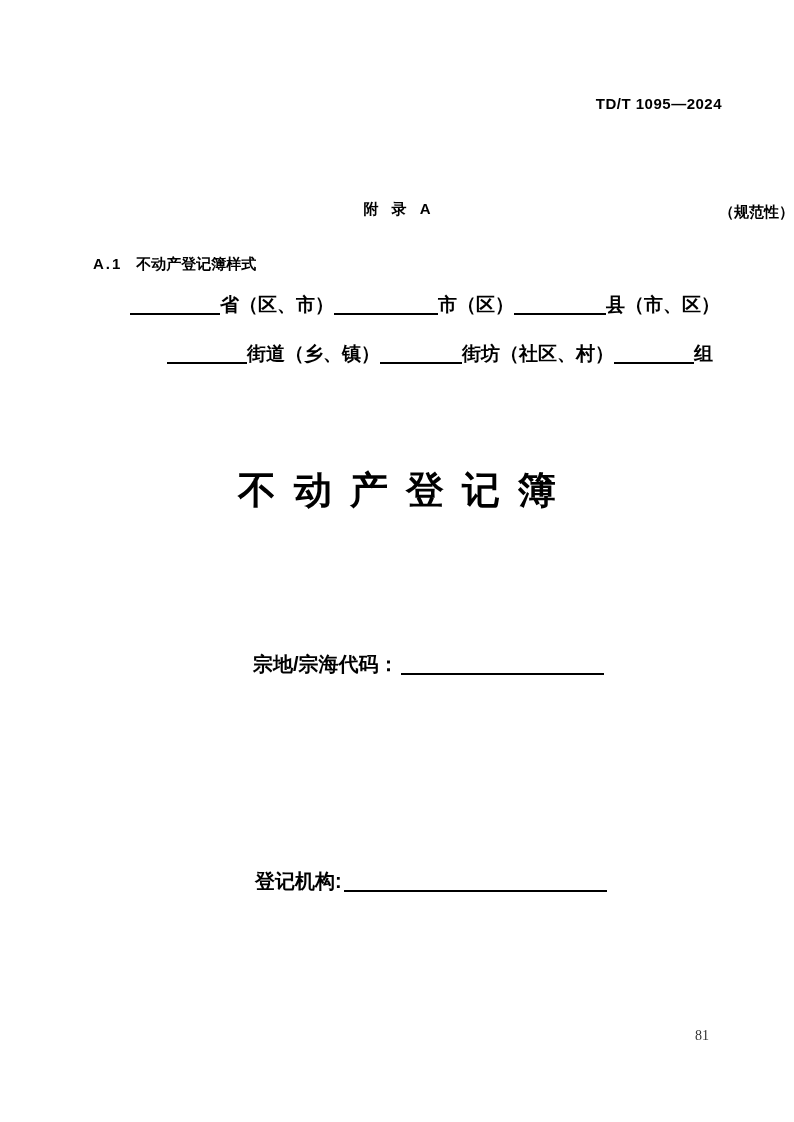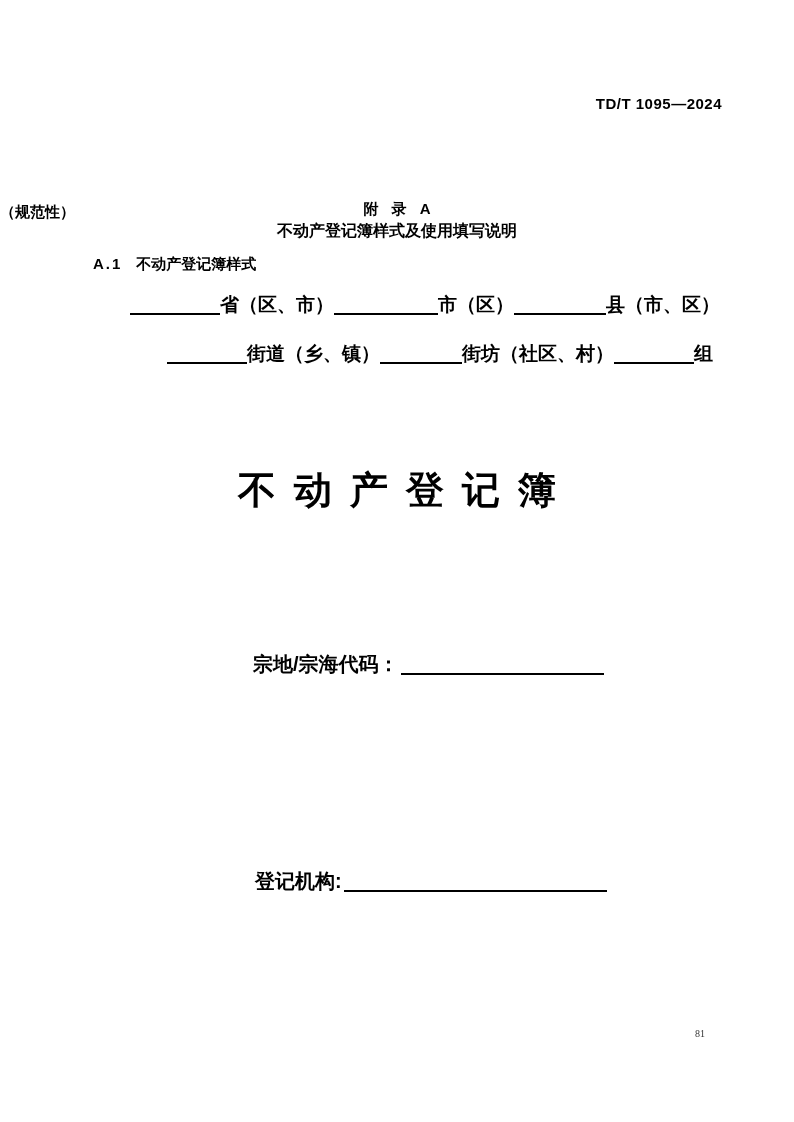--- a/index.html
+++ b/index.html
@@ -40,21 +40,21 @@
     font-weight: 700;
     word-spacing: 9px;
     white-space: pre;
     margin-top: 16px;
   }
   .appendix-normative {
     position: absolute;
     top: 203px;
     left: 0;
     right: 0;
-    text-align: left;
+    text-align: right;
     font-size: 15px;
     font-weight: 700;
   }
   .appendix-title {
     position: absolute;
     top: 221px;
     left: 0;
     right: 0;
     text-align: center;
     font-size: 16px;
@@ -132,36 +132,35 @@
     border-bottom: 2px solid #000;
     vertical-align: -4px;
   }
 
   
   .page-number {
     position: absolute;
     top: 1028px;
     left: 695px;
     font-family: "Liberation Serif", serif;
-    font-size: 10px;
+    font-size: 14px;
     color: #333333;
   }
 </style>
 </head>
 <body>
 
 <div class="page">
 
   <div class="doc-number">TD/T 1095—2024</div>
 
   <div class="appendix-label">附 录 A</div>
 
   <div class="appendix-normative">（规范性）</div>
 
-  <div class="appendix-title">不动产登记簿样式及使用填写说明</div>
 
   <div class="section-heading">
     <span class="sec-num">A.1</span><span>不动产登记簿样式</span>
   </div>
 
   <div class="addr-line addr-line-1">
     <span class="blank b1"></span><span class="lbl">省（区、市）</span><span class="blank b2"></span><span class="lbl">市（区）</span><span class="blank b3"></span><span class="lbl">县（市、区）</span>
   </div>
 
   <div class="addr-line addr-line-2">

